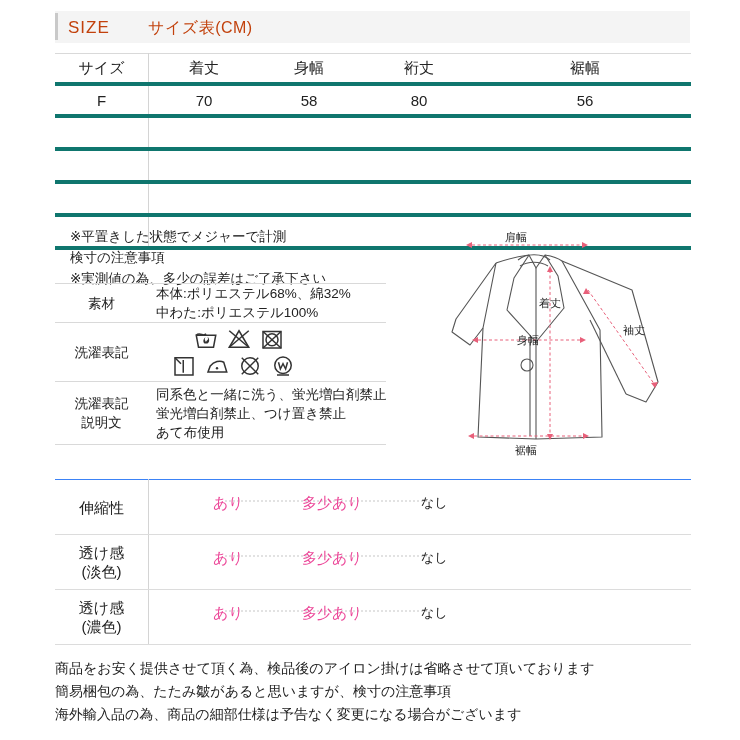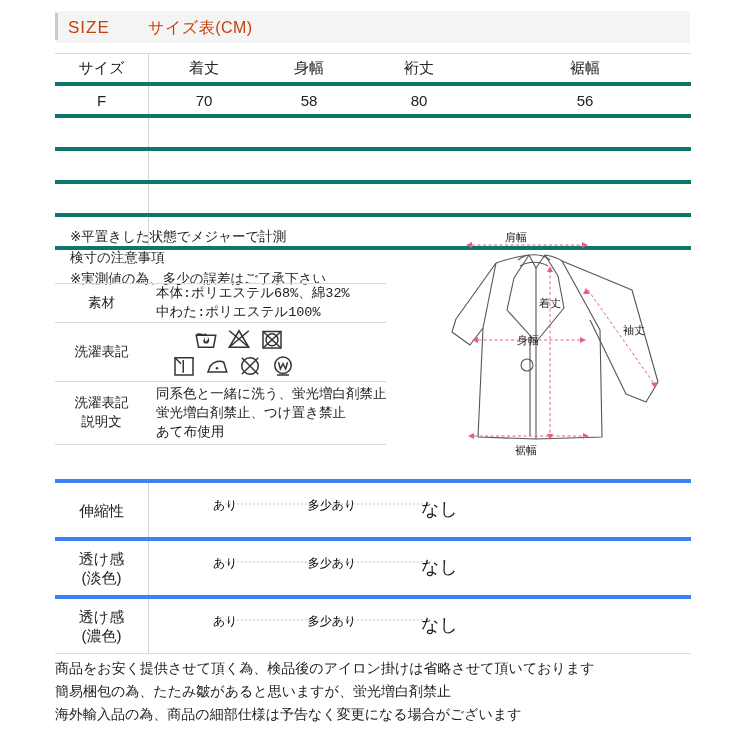--- a/index.html
+++ b/index.html
@@ -98,21 +98,20 @@
     color: #222;
     white-space: pre;
   }
 
   
   .spec-table {
     position: absolute;
     left: 55px;
     top: 283px;
     width: 323px;
-    font-family: Liberation Mono, monospace;
   }
   .spec-table table {
     border-collapse: collapse;
     width: 323px;
     table-layout: fixed;
   }
   .spec-table td {
     border-top: 1px solid #d9d9d9;
     border-bottom: 1px solid #d9d9d9;
     font-size: 13.5px;
@@ -163,21 +162,21 @@
     left: 55px;
     top: 479px;
     width: 635px;
   }
   .prop-table table {
     border-collapse: collapse;
     width: 635px;
     table-layout: fixed;
   }
   .prop-table td {
-    border-top: 4px solid #3b82f6;
+    border-top: 1px solid #3b82f6;
     border-bottom: 1px solid #dcdcdc;
     padding: 0;
     height: 54px;
     vertical-align: middle;
   }
   .prop-label {
     width: 93px;
     text-align: center;
     font-size: 15px;
     line-height: 19px;
@@ -213,27 +212,27 @@
   }
   .scale-pt.active .dot {
     background: #000000;
     width: 21px;
     height: 21px;
     margin-top: -1px;
   }
   .scale-pt .cap {
     display: block;
     margin-top: 3px;
-    font-size: 12px;
-    color: #000000;
+    font-size: 15px;
+    color: #ec4899;
     white-space: nowrap;
   }
   .scale-pt.active .cap {
     color: #1a1a1a;
-    font-size: 18px;
+    font-size: 13px;
   }
   .scale-pt.p0 { left: 6px; }
   .scale-pt.p1 { left: 95px; width: 60px; }
   .scale-pt.p1 .dot { margin: 0 auto; }
   .scale-pt.p2 { left: 214px; }
 
   
   .footer-notes {
     position: absolute;
     left: 55px;
@@ -495,16 +494,16 @@
                 <span class="cap">なし</span>
               </div>
             </div>
           </td>
         </tr>
       </tbody>
     </table>
   </div>
 
   <div class="footer-notes"><span>商品をお安く提供させて頂く為、検品後のアイロン掛けは省略させて頂いております</span>
-<span>簡易梱包の為、たたみ皺があると思いますが、蛍光増白剤禁止</span>
+<span>簡易梱包の為、たたみ皺があると思いますが、検寸の注意事項</span>
 <span>海外輸入品の為、商品の細部仕様は予告なく変更になる場合がございます</span></div>
 
 </div>
 
 </body></html>

